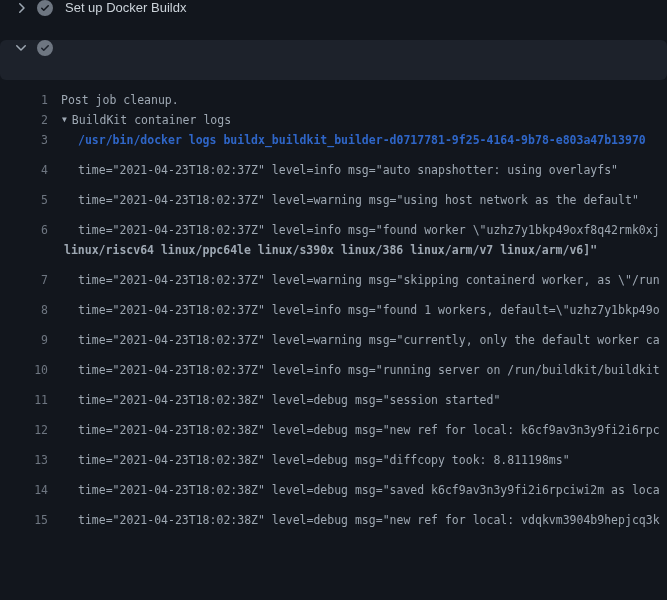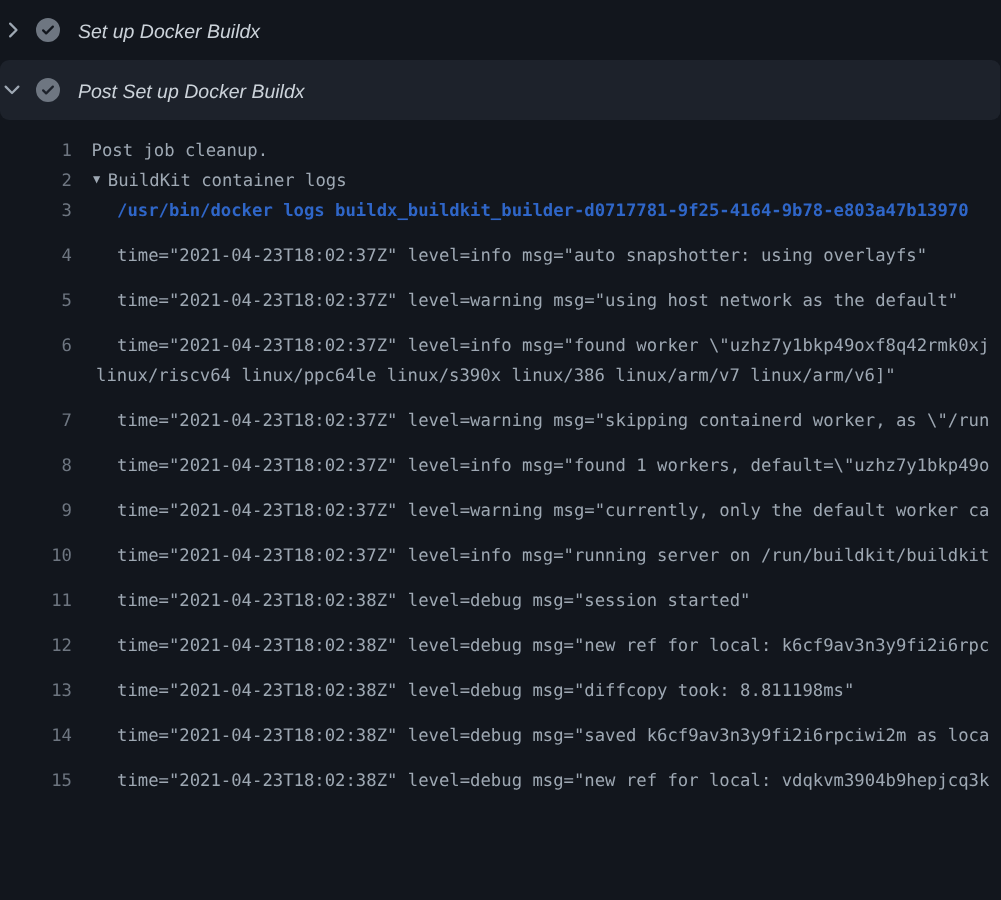--- a/index.html
+++ b/index.html
@@ -6,43 +6,43 @@
   body{
     width:667px;height:600px;overflow:hidden;
     background:#12161d;
     font-family:"Liberation Sans", sans-serif;
   }
   .app{width:667px;height:600px;overflow:hidden;position:relative;}
 
   
   .steps{padding:0;}
   .step-row{
-    height:40px;display:flex;align-items:center;
-    cursor:pointer;box-sizing:border-box;font-style:italic;
+    height:40px;display:flex;align-items:flex-start;
+    padding-left:13px;cursor:pointer;box-sizing:border-box;
   }
   .step-row.expanded{background:#1d222b;border-radius:6px;}
   .chev{width:16px;height:16px;display:flex;align-items:center;justify-content:center;flex:none;}
   .check{width:16px;height:16px;margin-left:8px;flex:none;}
   .step-label{margin-left:12px;font-size:13px;color:#ccd3da;}
 
   
   .log{
     padding-top:10px;
     font-family:"DejaVu Sans Mono","Liberation Mono",monospace;
     font-size:11.5px;line-height:20px;
     color:#9ea8b3;white-space:pre;overflow:hidden;
   }
   .line{display:flex;height:20px;}
   .num{
     flex:none;width:48px;text-align:right;color:#6e7681;
     text-decoration:none;display:block;
   }
   .txt{padding-left:30px;text-align:right;}
   .line.step .txt{padding-left:13px;}
-  .line.wrap .txt{padding-left:16px;}
+  .line.wrap .txt{padding-left:16px;font-weight:bold;}
   .line.command .txt{color:#2f66c8;font-weight:bold;}
   .line.group .grp{display:flex;align-items:center;padding-left:14px;cursor:pointer;}
   .tri{font-size:8px;color:#9ea8b3;margin-right:5px;}
 </style>
 </head>
 <body>
 
 <div class="app">
 
   <div class="steps">
@@ -67,20 +67,19 @@
       <span class="chev">
         <svg width="16" height="16" viewBox="0 0 16 16">
             <path fill="#9ea8b3" d="M12.78 5.22a.75.75 0 0 1 0 1.06l-4.25 4.25a.75.75 0 0 1-1.06 0L3.22 6.28a.75.75 0 0 1 1.06-1.06L8 8.94l3.72-3.72a.75.75 0 0 1 1.06 0Z"></path>
           </svg>
       </span>
       <span class="check">
         <svg width="16" height="16" viewBox="0 0 16 16">
             <path fill="#6e7681" fill-rule="evenodd" d="M8 16A8 8 0 1 1 8 0a8 8 0 0 1 0 16Zm3.78-9.72a.75.75 0 0 0-1.06-1.06L6.75 9.19 5.28 7.72a.75.75 0 0 0-1.06 1.06l2 2a.75.75 0 0 0 1.06 0l4.5-4.5Z"></path>
           </svg>
       </span>
-      <span class="step-label">Post Set up Docker Buildx</span>
     </div>
 
   </div>
 
   <div class="log" id="log"><div class="line step"><a class="num">1</a><span class="txt">Post job cleanup.</span></div><div class="line group"><a class="num">2</a><span class="grp"><span class="tri">▼</span><span>BuildKit container logs</span></span></div><div class="line command"><a class="num">3</a><span class="txt">/usr/bin/docker logs buildx_buildkit_builder-d0717781-9f25-4164-9b78-e803a47b13970</span></div><div class="line log"><a class="num">4</a><span class="txt">time="2021-04-23T18:02:37Z" level=info msg="auto snapshotter: using overlayfs"</span></div><div class="line log"><a class="num">5</a><span class="txt">time="2021-04-23T18:02:37Z" level=warning msg="using host network as the default"</span></div><div class="line log"><a class="num">6</a><span class="txt">time="2021-04-23T18:02:37Z" level=info msg="found worker \"uzhz7y1bkp49oxf8q42rmk0xj</span></div><div class="line wrap"><a class="num"></a><span class="txt">linux/riscv64 linux/ppc64le linux/s390x linux/386 linux/arm/v7 linux/arm/v6]"</span></div><div class="line log"><a class="num">7</a><span class="txt">time="2021-04-23T18:02:37Z" level=warning msg="skipping containerd worker, as \"/run</span></div><div class="line log"><a class="num">8</a><span class="txt">time="2021-04-23T18:02:37Z" level=info msg="found 1 workers, default=\"uzhz7y1bkp49o</span></div><div class="line log"><a class="num">9</a><span class="txt">time="2021-04-23T18:02:37Z" level=warning msg="currently, only the default worker ca</span></div><div class="line log"><a class="num">10</a><span class="txt">time="2021-04-23T18:02:37Z" level=info msg="running server on /run/buildkit/buildkit</span></div><div class="line log"><a class="num">11</a><span class="txt">time="2021-04-23T18:02:38Z" level=debug msg="session started"</span></div><div class="line log"><a class="num">12</a><span class="txt">time="2021-04-23T18:02:38Z" level=debug msg="new ref for local: k6cf9av3n3y9fi2i6rpc</span></div><div class="line log"><a class="num">13</a><span class="txt">time="2021-04-23T18:02:38Z" level=debug msg="diffcopy took: 8.811198ms"</span></div><div class="line log"><a class="num">14</a><span class="txt">time="2021-04-23T18:02:38Z" level=debug msg="saved k6cf9av3n3y9fi2i6rpciwi2m as loca</span></div><div class="line log"><a class="num">15</a><span class="txt">time="2021-04-23T18:02:38Z" level=debug msg="new ref for local: vdqkvm3904b9hepjcq3k</span></div></div>
 
 </div>
 
 </body></html>

